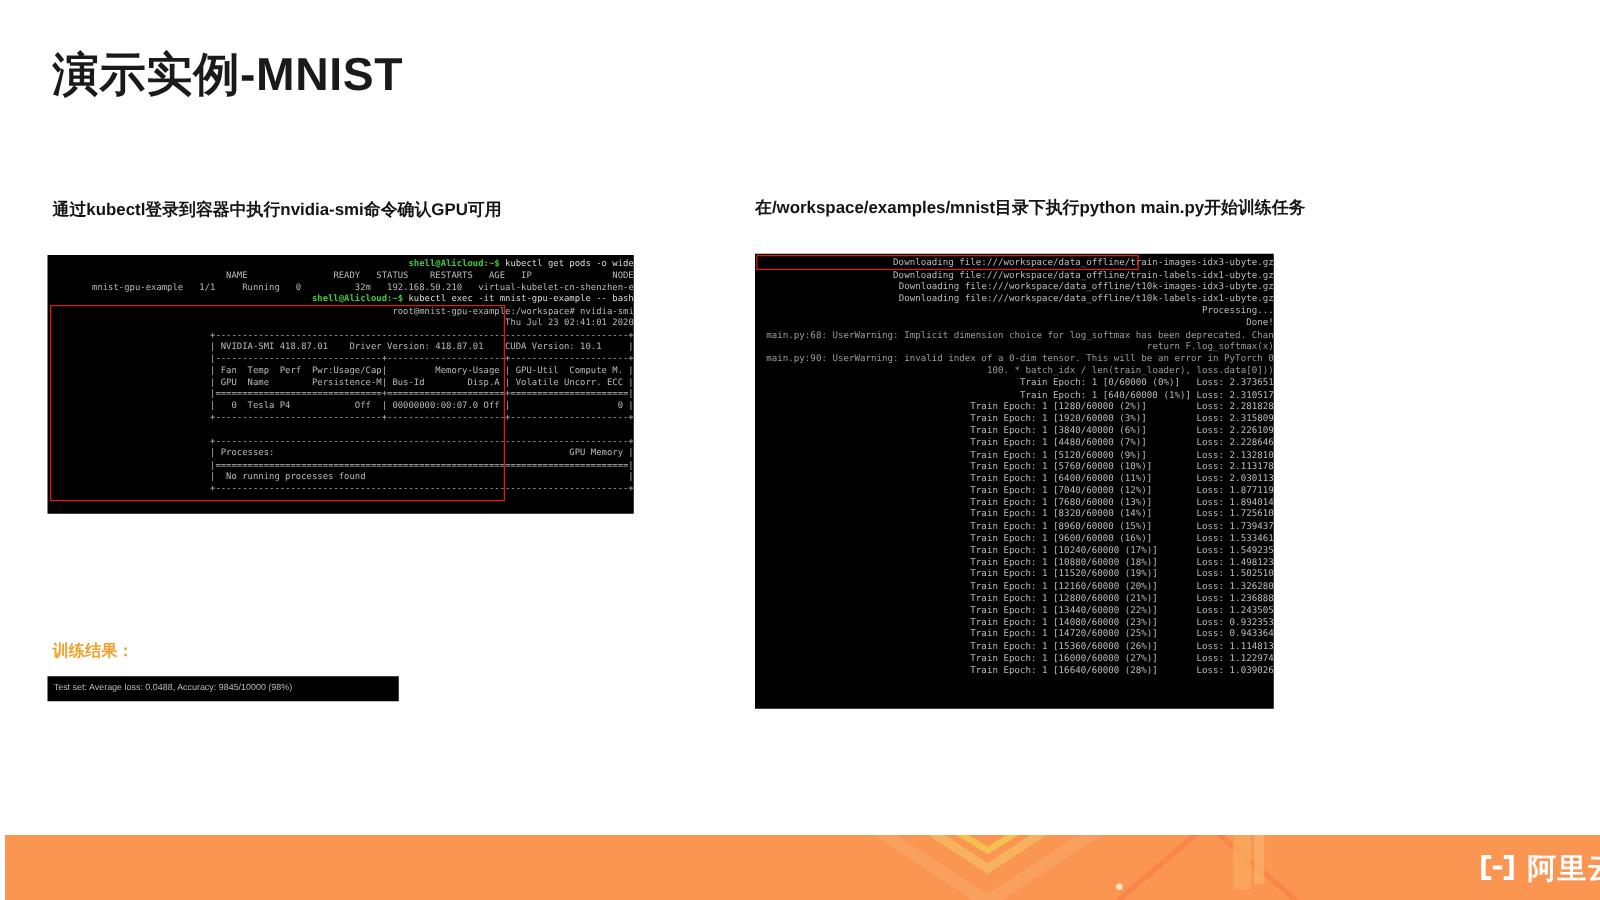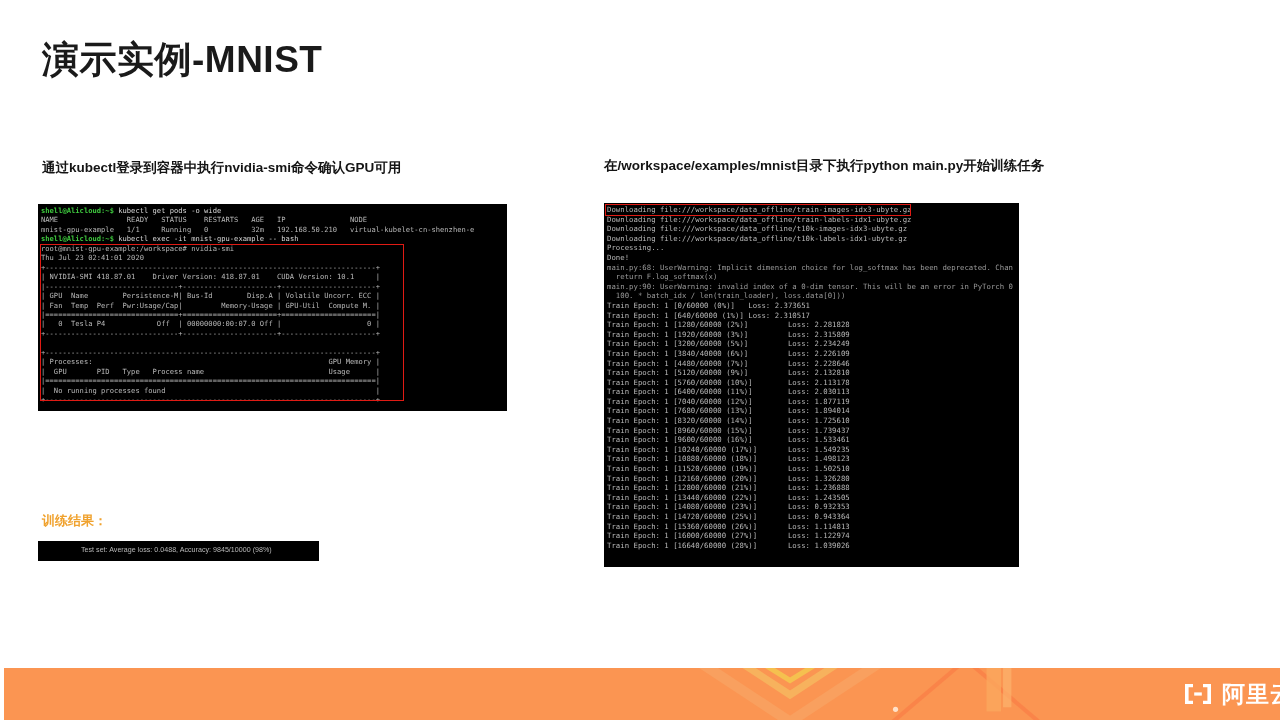--- a/index.html
+++ b/index.html
@@ -33,21 +33,21 @@
   .term{
     position:absolute;
     background:#000000;
     font-family:"DejaVu Sans Mono","Liberation Mono",monospace;
     overflow:hidden;
     color:#c8c8c8;
   }
   .term-left{left:38px;top:204px;width:469px;height:207px;}
   .term-right{left:604px;top:203px;width:415px;height:364px;}
 
-  .term-inner{position:relative;padding:2px 0 0 3px;}
+  .term-inner{position:relative;padding:2px 0 0 3px;text-align:right;}
   .tline{
     font-size:7.1px;line-height:9.45px;
     white-space:pre;
     letter-spacing:0.02px;
   }
   .term-right .tline{font-size:7.3px;line-height:9.6px;}
 
   .c-green{color:#3ec93e;font-weight:bold;}
   .c-white{color:#d8d8d8;}
   .c-gray{color:#b9b9b9;}
@@ -61,21 +61,21 @@
 
   
   .result-label{
     position:absolute;left:42px;top:512px;
     font-size:13px;font-weight:700;color:#f0a22e;
   }
   .result-box{
     position:absolute;left:38px;top:541px;width:281px;height:20px;
     background:#000000;overflow:hidden;
   }
-  .result-box .tline{font-size:7.1px;line-height:9.45px;padding-top:5px;padding-left:5px;margin-left:38px;}
+  .result-box .tline{font-size:7.1px;line-height:9.45px;padding-top:5px;padding-left:5px;}
 
   
   .footer{
     position:absolute;left:4px;top:668px;width:1280px;height:52px;
     background:#fb9552;overflow:hidden;padding-left:44px;
   }
   .footer-deco{position:absolute;inset:0;}
   .logo{
     position:absolute;right:34px;top:50%;transform:translateY(-50%);
     display:flex;align-items:center;gap:7px;
@@ -105,29 +105,28 @@
       <div class="tline"><span class="c-green">shell@Alicloud:~$</span><span class="c-white"> kubectl get pods -o wide</span></div>
       <div class="tline c-gray">NAME                READY   STATUS    RESTARTS   AGE   IP               NODE</div>
       <div class="tline c-gray">mnist-gpu-example   1/1     Running   0          32m   192.168.50.210   virtual-kubelet-cn-shenzhen-e</div>
       <div class="tline"><span class="c-green">shell@Alicloud:~$</span><span class="c-white"> kubectl exec -it mnist-gpu-example -- bash</span></div>
       <div id="smi-block">
           <div class="tline c-gray">root@mnist-gpu-example:/workspace# nvidia-smi</div>
           <div class="tline c-gray">Thu Jul 23 02:41:01 2020</div>
           <div class="tline c-gray">+-----------------------------------------------------------------------------+</div>
           <div class="tline c-gray">| NVIDIA-SMI 418.87.01    Driver Version: 418.87.01    CUDA Version: 10.1     |</div>
           <div class="tline c-gray">|-------------------------------+----------------------+----------------------+</div>
+          <div class="tline c-gray">| Fan  Temp  Perf  Pwr:Usage/Cap|         Memory-Usage | GPU-Util  Compute M. |</div>
           <div class="tline c-gray">| GPU  Name        Persistence-M| Bus-Id        Disp.A | Volatile Uncorr. ECC |</div>
-          <div class="tline c-gray">| Fan  Temp  Perf  Pwr:Usage/Cap|         Memory-Usage | GPU-Util  Compute M. |</div>
           <div class="tline c-gray">|===============================+======================+======================|</div>
           <div class="tline c-gray">|   0  Tesla P4            Off  | 00000000:00:07.0 Off |                    0 |</div>
           <div class="tline c-gray">+-------------------------------+----------------------+----------------------+</div>
           <div class="tline c-gray">&nbsp;</div>
           <div class="tline c-gray">+-----------------------------------------------------------------------------+</div>
           <div class="tline c-gray">| Processes:                                                       GPU Memory |</div>
-          <div class="tline c-gray">|  GPU       PID   Type   Process name                             Usage      |</div>
           <div class="tline c-gray">|=============================================================================|</div>
           <div class="tline c-gray">|  No running processes found                                                 |</div>
           <div class="tline c-gray">+-----------------------------------------------------------------------------+</div>
         </div>
 
     </div>
   </div>
   <div class="redbox redbox-left"></div>
 
   <div class="term term-right">
@@ -146,21 +145,20 @@
           <div class="tline c-dim">main.py:90: UserWarning: invalid index of a 0-dim tensor. This will be an error in PyTorch 0</div>
           <div class="tline c-dim">  100. * batch_idx / len(train_loader), loss.data[0]))</div>
         </div>
       <div id="trainhead-block">
           <div class="tline c-gray">Train Epoch: 1 [0/60000 (0%)]   Loss: 2.373651</div>
           <div class="tline c-gray">Train Epoch: 1 [640/60000 (1%)] Loss: 2.310517</div>
         </div>
       <div id="train-block">
           <div class="tline c-gray">Train Epoch: 1 [1280/60000 (2%)]         Loss: 2.281828</div>
           <div class="tline c-gray">Train Epoch: 1 [1920/60000 (3%)]         Loss: 2.315809</div>
-          <div class="tline c-gray">Train Epoch: 1 [3200/60000 (5%)]         Loss: 2.234249</div>
           <div class="tline c-gray">Train Epoch: 1 [3840/40000 (6%)]         Loss: 2.226109</div>
           <div class="tline c-gray">Train Epoch: 1 [4480/60000 (7%)]         Loss: 2.228646</div>
           <div class="tline c-gray">Train Epoch: 1 [5120/60000 (9%)]         Loss: 2.132810</div>
           <div class="tline c-gray">Train Epoch: 1 [5760/60000 (10%)]        Loss: 2.113178</div>
           <div class="tline c-gray">Train Epoch: 1 [6400/60000 (11%)]        Loss: 2.030113</div>
           <div class="tline c-gray">Train Epoch: 1 [7040/60000 (12%)]        Loss: 1.877119</div>
           <div class="tline c-gray">Train Epoch: 1 [7680/60000 (13%)]        Loss: 1.894014</div>
           <div class="tline c-gray">Train Epoch: 1 [8320/60000 (14%)]        Loss: 1.725610</div>
           <div class="tline c-gray">Train Epoch: 1 [8960/60000 (15%)]        Loss: 1.739437</div>
           <div class="tline c-gray">Train Epoch: 1 [9600/60000 (16%)]        Loss: 1.533461</div>

